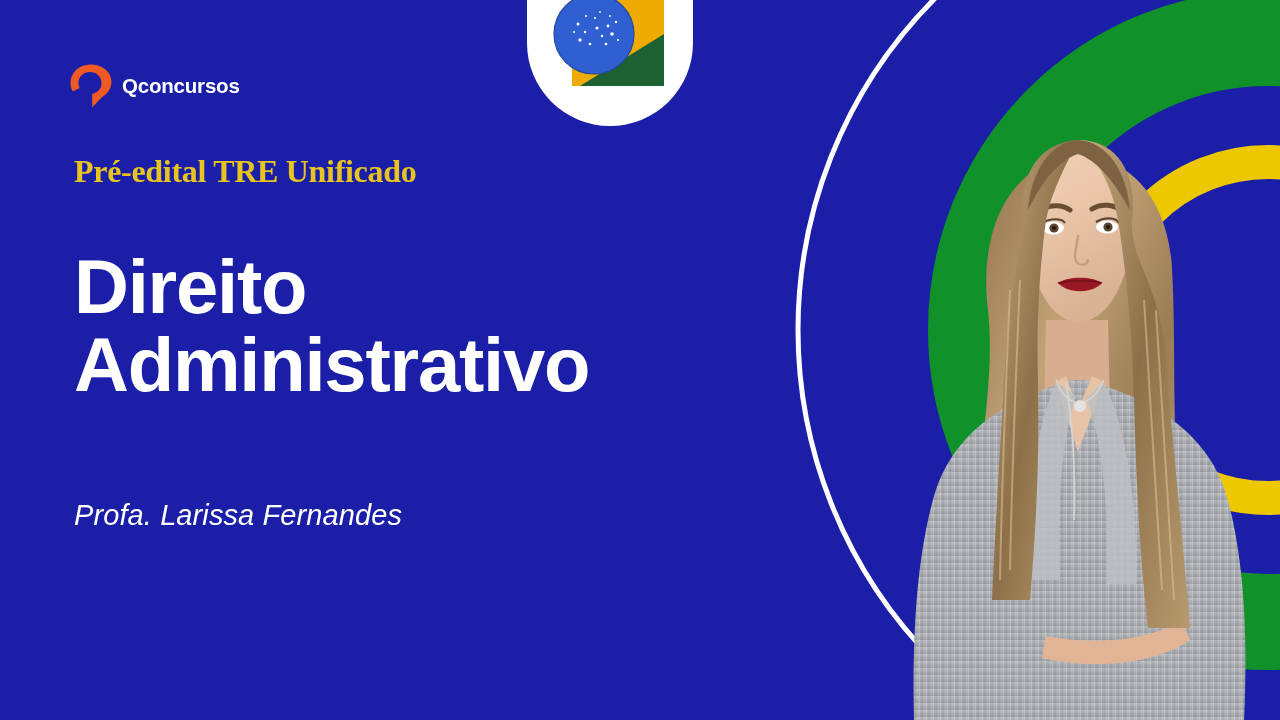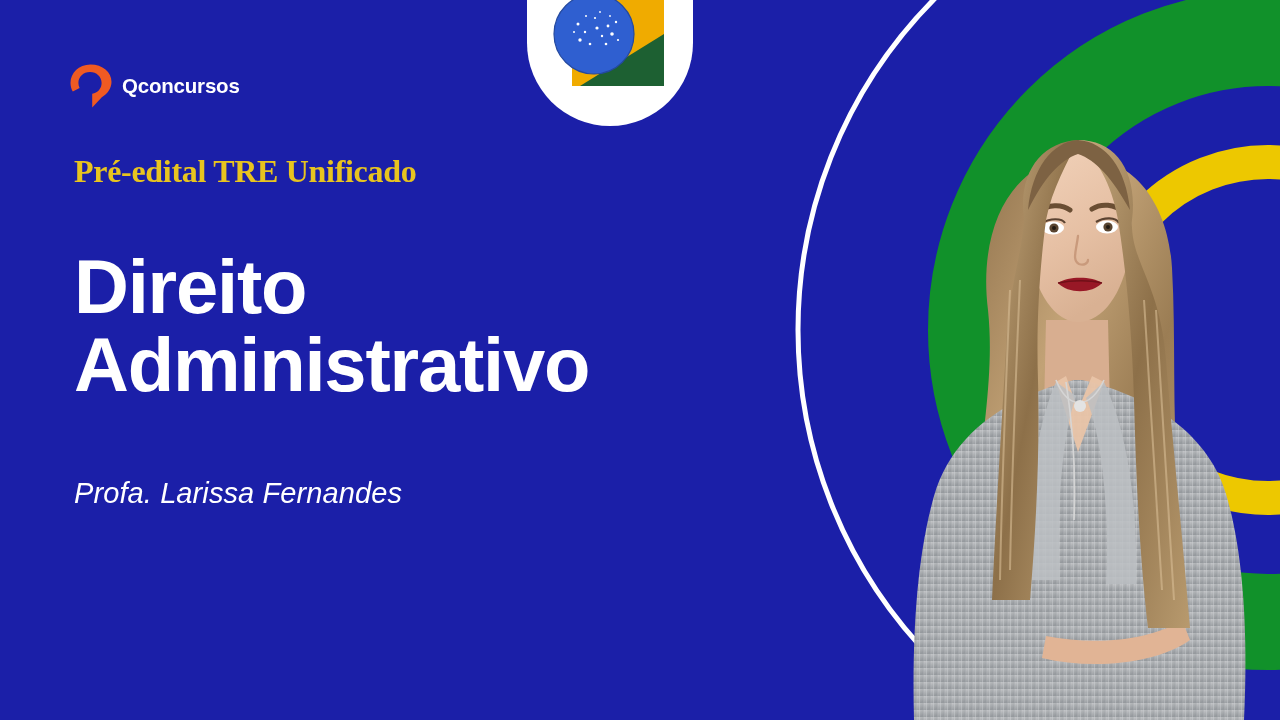--- a/index.html
+++ b/index.html
@@ -80,21 +80,21 @@
   #title {
     margin-top:58px;
     color:#ffffff;
     font-size:76px;
     font-weight:700;
     line-height:1.02;
     letter-spacing:-1.2px;
   }
   #title .ln { display:block; }
   #presenter {
-    margin-top:74px;
+    margin-top:96px;
     color:#ffffff;
     font-size:29px;
     font-style:italic;
     font-weight:400;
     letter-spacing:0.1px;
     white-space:nowrap;
   }
 
   
   #instructor {

